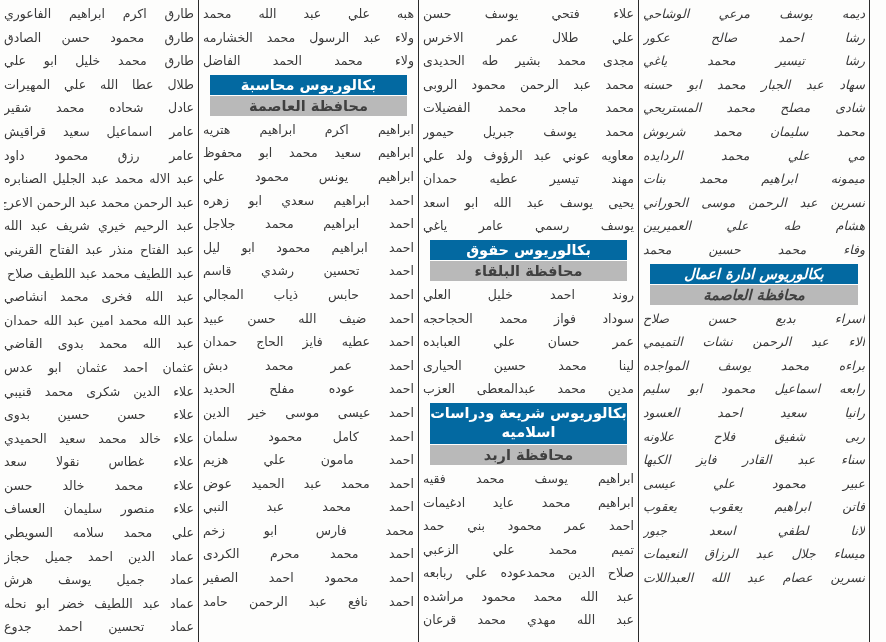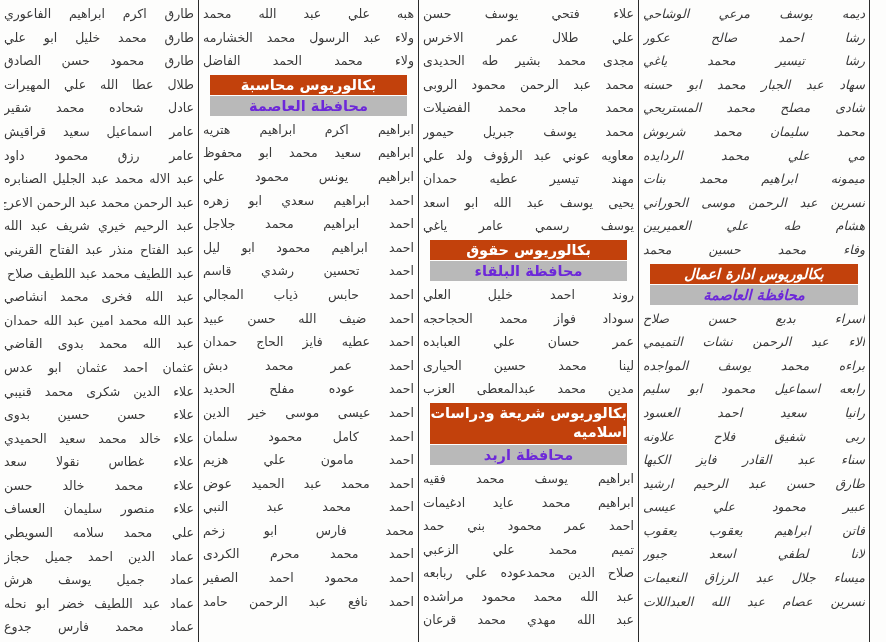--- a/index.html
+++ b/index.html
@@ -31,40 +31,39 @@
     font-size:12.5px;
     color:#3a3a3a;
     direction:rtl;
     text-align:justify;
     text-align-last:justify;
     text-justify:inter-word;
     white-space:nowrap;
     overflow:hidden;
   }
   .hdr-black{
-    background:#c2410c;
+    background:#0369a1;
     color:#ffffff;
     font-weight:bold;
     font-size:14.5px;
     text-align:center;
     line-height:20px;
     height:20px;
     margin:2px 7px 1px 7px;
     overflow:hidden;
   }
   .hdr-black.two{
     height:40px;
     line-height:19.5px;
     white-space:normal;
     padding-top:1px;
-    text-align:right;
   }
   .hdr-gray{
     background:#b9b9b9;
-    color:#6d28d9;
+    color:#404040;
     font-weight:bold;
     font-size:14.5px;
     text-align:center;
     line-height:20px;
     height:20px;
     margin:0 7px 2px 7px;
     overflow:hidden;
   }
 </style>
 </head>
@@ -85,21 +84,20 @@
       <div class="name">وفاء محمد حسين محمد</div>
       <div class="hdr-black">بكالوريوس ادارة اعمال</div>
       <div class="hdr-gray">محافظة العاصمة</div>
       <div class="name">اسراء بديع حسن صلاح</div>
       <div class="name">الاء عبد الرحمن نشات التميمي</div>
       <div class="name">براءه محمد يوسف المواجده</div>
       <div class="name">رابعه اسماعيل محمود ابو سليم</div>
       <div class="name">رانيا سعيد احمد العسود</div>
       <div class="name">ربى شفيق فلاح علاونه</div>
       <div class="name">سناء عبد القادر فايز الكبها</div>
-      <div class="name">طارق حسن عبد الرحيم ارشيد</div>
       <div class="name">عبير محمود علي عيسى</div>
       <div class="name">فاتن ابراهيم يعقوب يعقوب</div>
       <div class="name">لانا لطفي اسعد جبور</div>
       <div class="name">ميساء جلال عبد الرزاق النعيمات</div>
       <div class="name">نسرين عصام عبد الله العبداللات</div>
     </div>
   <div class="col col-1">
       <div class="name">علاء فتحي يوسف حسن</div>
       <div class="name">علي طلال عمر الاخرس</div>
       <div class="name">مجدى محمد بشير طه الحديدى</div>
@@ -150,22 +148,22 @@
       <div class="name">احمد مامون علي هزيم</div>
       <div class="name">احمد محمد عبد الحميد عوض</div>
       <div class="name">احمد محمد عبد النبي</div>
       <div class="name">محمد فارس ابو زخم</div>
       <div class="name">احمد محمد محرم الكردى</div>
       <div class="name">احمد محمود احمد الصفير</div>
       <div class="name">احمد نافع عبد الرحمن حامد</div>
     </div>
   <div class="col col-3">
       <div class="name">طارق اكرم ابراهيم الفاعوري</div>
+      <div class="name">طارق محمود حسن الصادق</div>
       <div class="name">طارق محمد خليل ابو علي</div>
-      <div class="name">طارق محمود حسن الصادق</div>
       <div class="name">طلال عطا الله علي المهيرات</div>
       <div class="name">عادل شحاده محمد شقير</div>
       <div class="name">عامر اسماعيل سعيد قراقيش</div>
       <div class="name">عامر رزق محمود داود</div>
       <div class="name">عبد الاله محمد عبد الجليل الصنابره</div>
       <div class="name">عبد الرحمن محمد عبد الرحمن الاعرج</div>
       <div class="name">عبد الرحيم خيري شريف عبد الله</div>
       <div class="name">عبد الفتاح منذر عبد الفتاح القريني</div>
       <div class="name">عبد اللطيف محمد عبد اللطيف صلاح الدين</div>
       <div class="name">عبد الله فخرى محمد انشاصي</div>
@@ -175,15 +173,15 @@
       <div class="name">علاء الدين شكرى محمد قنيبي</div>
       <div class="name">علاء حسن حسين بدوى</div>
       <div class="name">علاء خالد محمد سعيد الحميدي</div>
       <div class="name">علاء غطاس نقولا سعد</div>
       <div class="name">علاء محمد خالد حسن</div>
       <div class="name">علاء منصور سليمان العساف</div>
       <div class="name">علي محمد سلامه السويطي</div>
       <div class="name">عماد الدين احمد جميل حجاز</div>
       <div class="name">عماد جميل يوسف هرش</div>
       <div class="name">عماد عبد اللطيف خضر ابو نحله</div>
-      <div class="name">عماد محمد فارس جدوع</div>
+      <div class="name">عماد تحسين احمد جدوع</div>
     </div>
 </div>
 
 </body></html>

